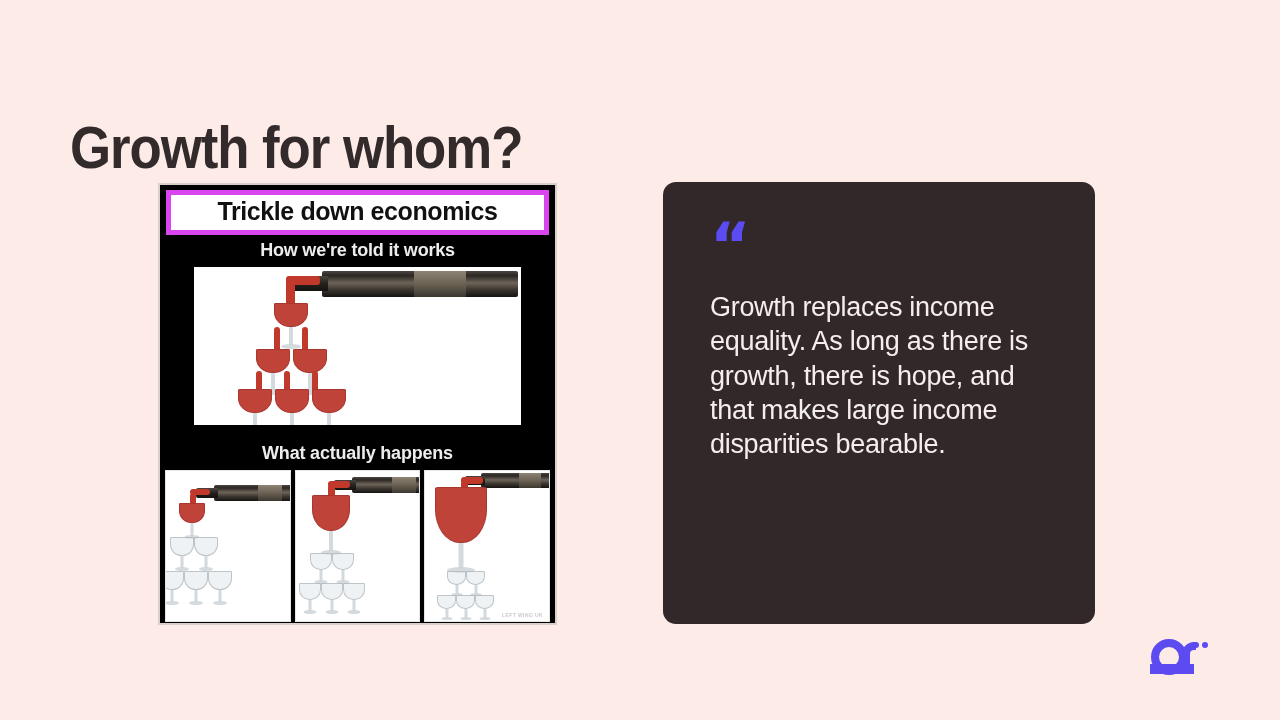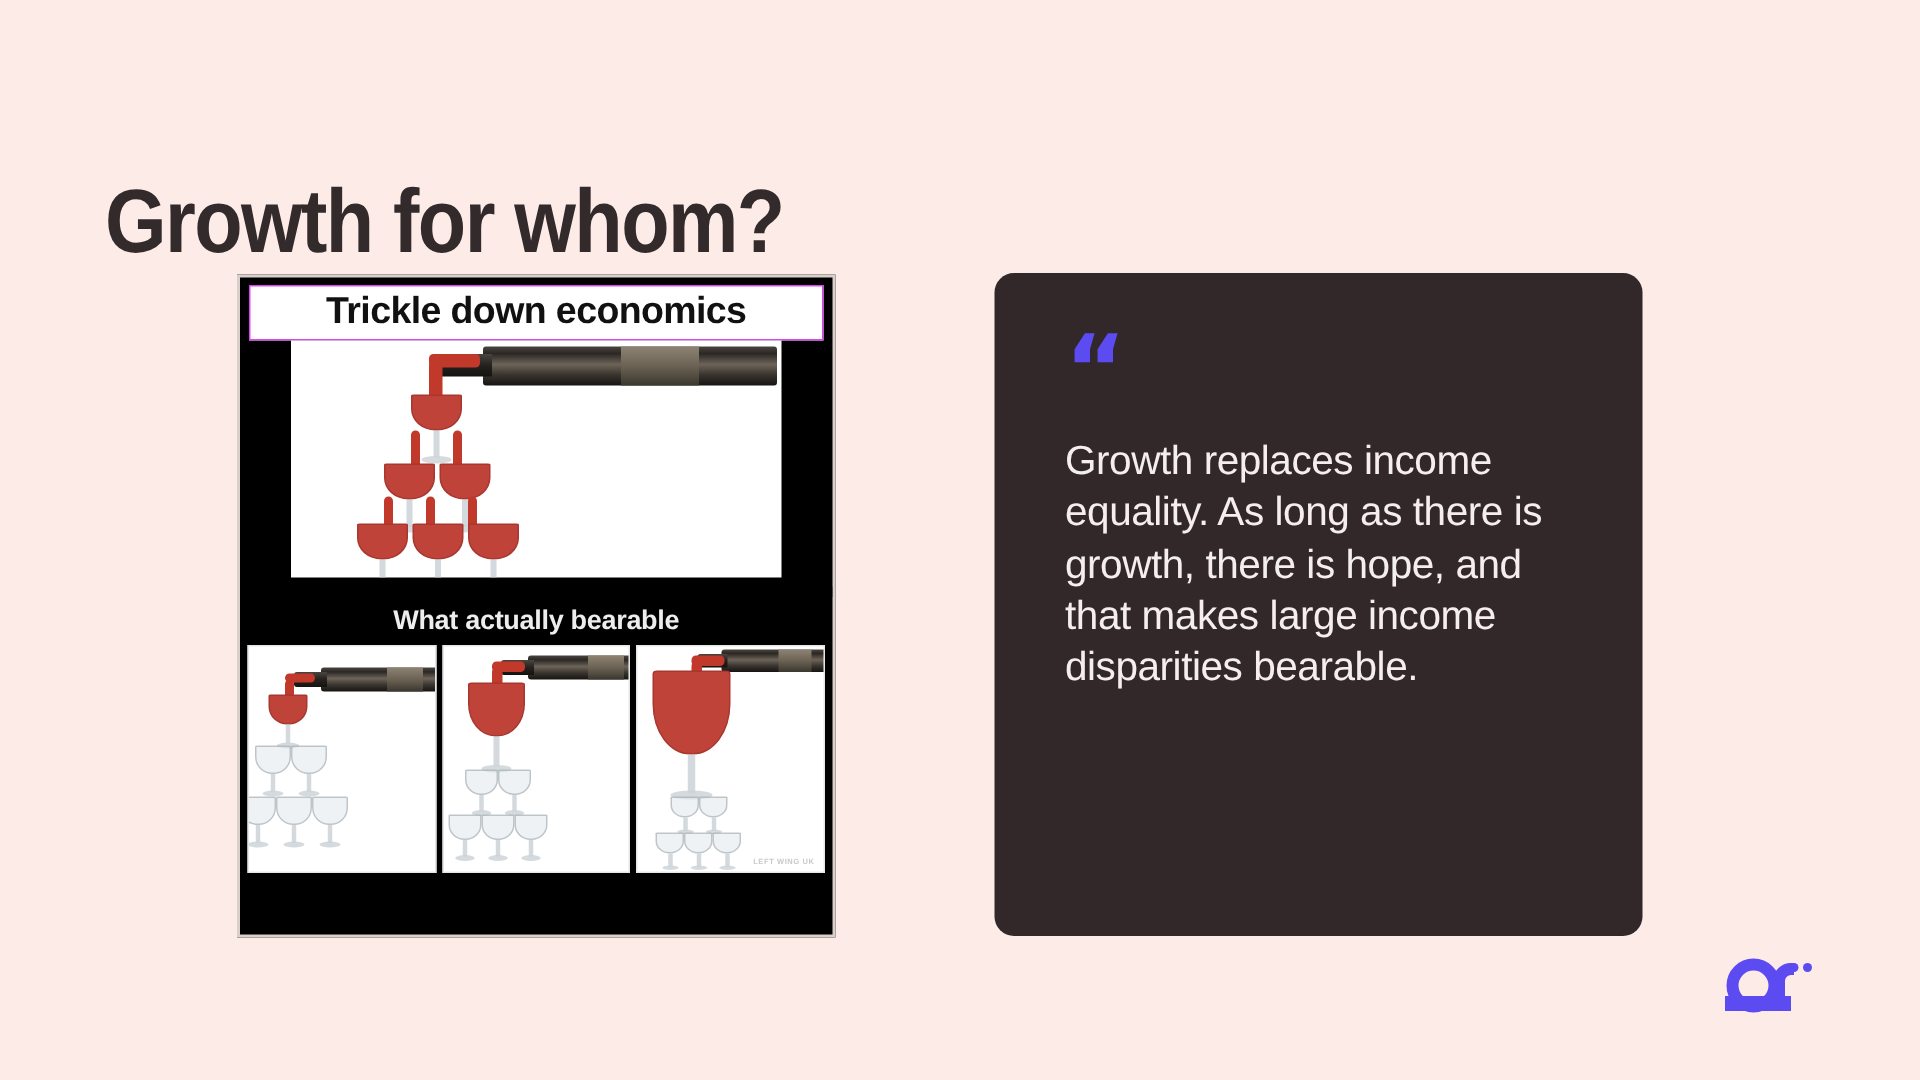--- a/index.html
+++ b/index.html
@@ -51,21 +51,21 @@
   .meme-banner {
     margin: 5px 6px 0 6px;
     background: #fff;
     color: #111;
     text-align: center;
     font-size: 25px;
     font-weight: bold;
     letter-spacing: -0.4px;
     line-height: 1.18;
     padding: 2px 0 3px 0;
-    border: 1px solid #d946ef;
+    border: 5px solid #d946ef;
   }
   .meme-sub {
     text-align: center;
     color: #ededed;
     font-size: 18px;
     font-weight: bold;
     letter-spacing: -0.2px;
     padding: 5px 0 6px 0;
   }
   .white-stage {
@@ -214,20 +214,21 @@
 </head>
 <body>
 
 <div id="slide">
 
   <h1 id="slide-title">Growth for whom?</h1>
 
   <div id="meme-figure">
 
     <div class="meme-banner">Trickle down economics</div>
+    <div class="meme-sub">How we're told it works</div>
 
     <div id="stage-top" class="white-stage">
 
       <div class="bottle" style="left:128px; top:4px; width:196px; height:26px;">
         <div class="body"></div>
         <div class="label" style="left:92px; width:52px;"></div>
         <div class="neck" style="left:-34px; top:5px; width:40px; height:15px;"></div>
       </div>
       <div class="pour" style="left:92px; top:14px; width:9px; height:34px;"></div>
       <div class="pour" style="left:92px; top:9px; width:34px; height:9px;"></div>
@@ -266,21 +267,21 @@
 
       </div>
       <div class="glass full" style="left:118px; top:122px; width:34px; height:48px;">
         <div class="bowl" style="height:24px;"></div>
         <div class="stem" style="top:24px; width:4px; height:16px;"></div>
 
       </div>
     </div>
 
     <div class="divider-bar" style="margin-top:6px;"></div>
-    <div class="meme-sub">What actually bearable</div>
+    <div class="meme-sub">What actually happens</div>
 
     <div id="bottom-panels">
 
       <div class="panel">
         <div class="bottle" style="left:48px; top:14px; width:90px; height:16px;">
           <div class="body"></div>
           <div class="label" style="left:44px; width:24px;"></div>
           <div class="neck" style="left:-18px; top:3px; width:22px; height:10px;"></div>
         </div>
         <div class="pour" style="left:24px; top:22px; width:6px; height:20px;"></div>

